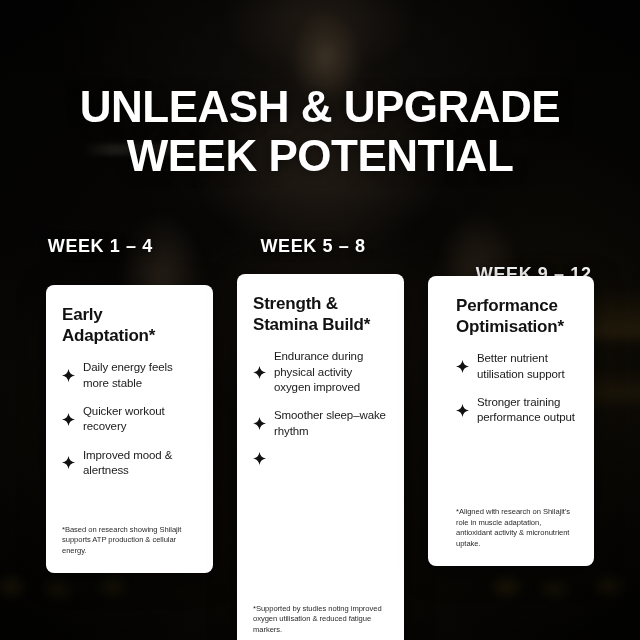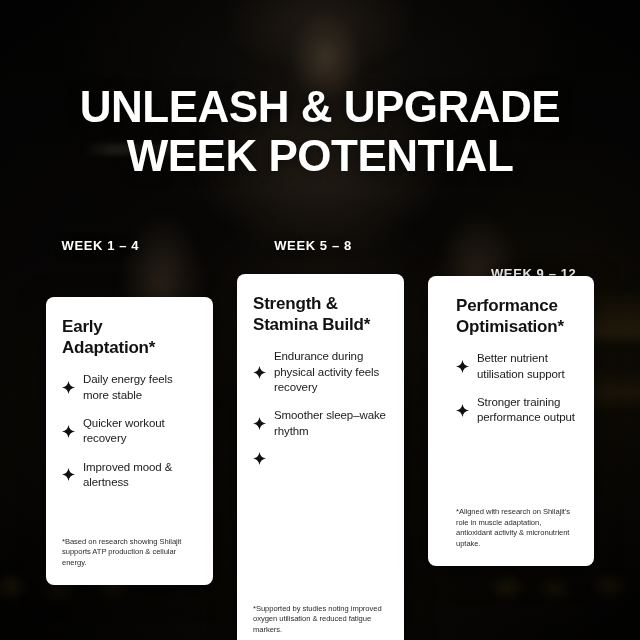--- a/index.html
+++ b/index.html
@@ -128,21 +128,21 @@
     position:absolute;
     left:0; right:0; top:236px;
     display:flex;
   }
   .week-col { flex:1; text-align:center; }
   .week-col:nth-child(1) { margin-left:-6px; }
   .week-col:nth-child(3) { margin-left:8px;margin-top:28px; }
   .week-label {
     display:inline-block;
     color:#ffffff;
-    font-size:13px;
+    font-size:18px;
     font-weight:bold;
     letter-spacing:.6px;
     text-shadow:0 1px 8px rgba(0,0,0,.85);
   }
 
   .cards {
     position:absolute;
     left:46px; top:274px;
     width:548px;
     display:flex;
@@ -151,21 +151,21 @@
   }
 
   .card {
     background:#ffffff;
     border-radius:8px;
     box-shadow:0 6px 26px rgba(0,0,0,.55);
     padding:20px 16px 16px 16px;
     display:flex;
     flex-direction:column;
   }
-  .card-1 { width:167px; height:288px; margin-top:23px;justify-content:space-between; }
+  .card-1 { width:167px; height:288px; margin-top:11px;justify-content:space-between; }
   .card-2 { width:167px; height:378px; margin-top:0px; }
   .card-3 { width:166px; height:290px; margin-top:2px;padding-left:28px; }
 
   .card-title {
     color:#121212;
     font-size:17px;
     font-weight:bold;
     line-height:1.22;
     letter-spacing:-0.2px;
     margin-bottom:14px;
@@ -275,21 +275,21 @@
 
       <div class="card card-2">
         <div class="card-title">Strength &amp; Stamina Build*</div>
         <ul class="bullets">
           <li class="bullet">
             <span class="spark">
               <svg viewBox="0 0 24 24" aria-hidden="true">
                   <path d="M12 0 C13.1 7.1 16.9 10.9 24 12 C16.9 13.1 13.1 16.9 12 24 C10.9 16.9 7.1 13.1 0 12 C7.1 10.9 10.9 7.1 12 0 Z" fill="#111111"></path>
                 </svg>
             </span>
-            <span class="bullet-text">Endurance during physical activity feels recovery</span>
+            <span class="bullet-text">Endurance during physical activity oxygen improved</span>
           </li>
           <li class="bullet">
             <span class="spark">
               <svg viewBox="0 0 24 24" aria-hidden="true">
                   <path d="M12 0 C13.1 7.1 16.9 10.9 24 12 C16.9 13.1 13.1 16.9 12 24 C10.9 16.9 7.1 13.1 0 12 C7.1 10.9 10.9 7.1 12 0 Z" fill="#111111"></path>
                 </svg>
             </span>
             <span class="bullet-text">Smoother sleep–wake rhythm</span>
           </li>
           <li class="bullet">

